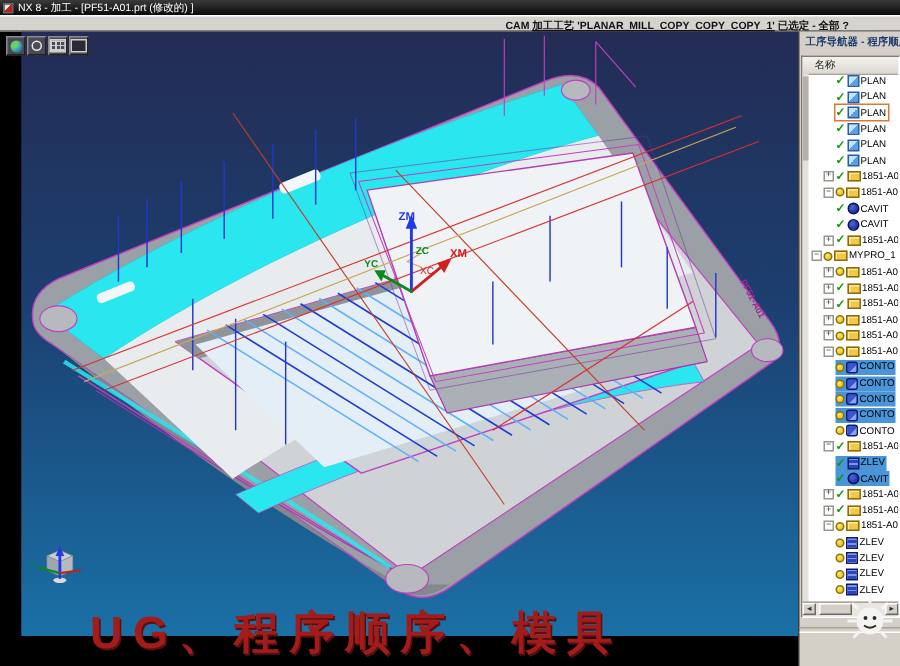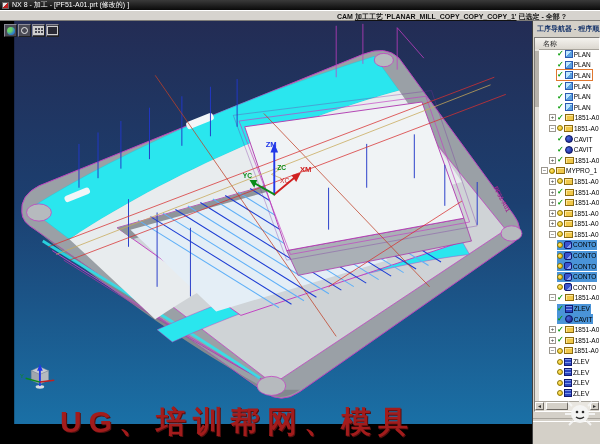--- a/index.html
+++ b/index.html
@@ -490,21 +490,21 @@
           <div class="hthumb"></div>
         </div>
       <div class="harrow">►</div>
     </div>
   </div>
   <div class="panel-footer">
       <div class="groove"></div>
     </div>
 </div>
 
-<div class="slogan">UG、培训帮网、模具</div>
+<div class="slogan">UG、程序顺序、模具</div>
 <div class="watermark">
   <svg width="36" height="40" viewBox="0 0 36 40">
     <g stroke="#f5f5f5" stroke-width="2">
       <line x1="18" y1="4" x2="18" y2="10"></line>
         <line x1="6" y1="10" x2="10" y2="14"></line>
       <line x1="30" y1="10" x2="26" y2="14"></line>
         <line x1="3" y1="22" x2="9" y2="22"></line>
       <line x1="33" y1="22" x2="27" y2="22"></line>
         <line x1="7" y1="33" x2="11" y2="29"></line>
       <line x1="29" y1="33" x2="25" y2="29"></line>

